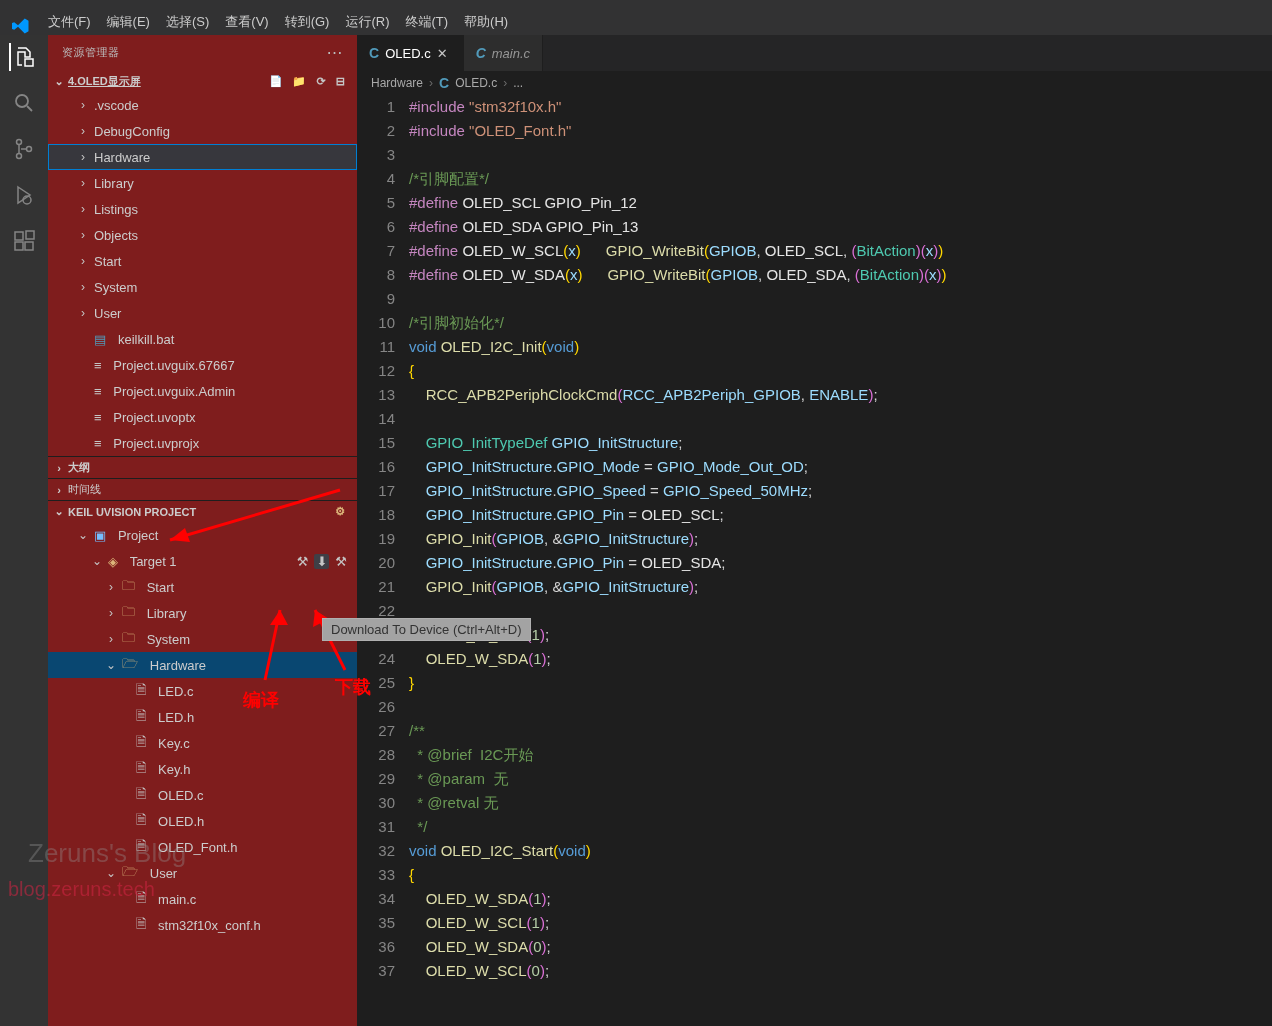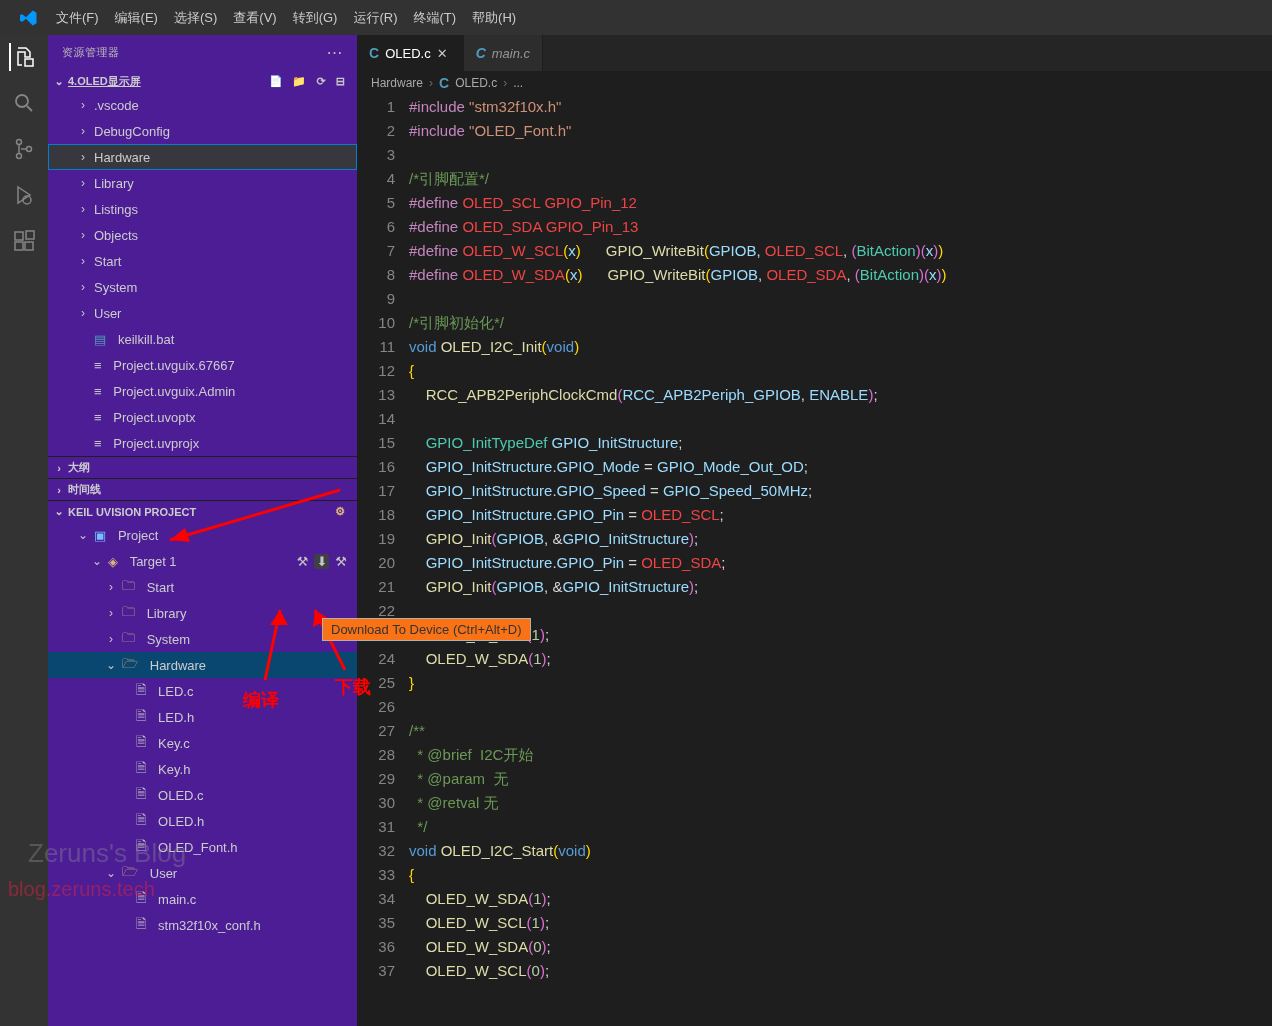--- a/index.html
+++ b/index.html
@@ -1,34 +1,34 @@
 <!DOCTYPE html>
 <html><head>
 <meta charset="utf-8">
 <style>
 * { margin: 0; padding: 0; box-sizing: border-box; font-family: "Segoe UI", -apple-system, sans-serif; }
 body { background: #1e1e1e; color: #cccccc; width: 1272px; height: 1026px; overflow: hidden; position: relative; font-size: 13px; }
 
 
-.titlebar { height: 35px; background: #323233; display: flex; align-items: center; padding: 0 20px; }
+.titlebar { height: 35px; background: #323233; display: flex; align-items: flex-end; padding: 0 12px; }
 .titlebar .logo { width: 18px; height: 18px; margin-right: 10px; }
 .menu-items { display: flex; gap: 0; }
 .menu-item { padding: 4px 8px; cursor: pointer; }
 .title-center { flex: 1; text-align: right; padding-right: 8px; color: #ccc; white-space: nowrap; overflow: hidden; }
 
 
 .main { display: flex; height: calc(100% - 35px); }
 
 
 .activity-bar { width: 48px; background: #333333; display: flex; flex-direction: column; align-items: center; padding-top: 8px; gap: 18px; }
 .activity-icon { width: 28px; height: 28px; color: #858585; cursor: pointer; display: flex; align-items: center; justify-content: center; }
 .activity-icon.active { color: #fff; border-left: 2px solid #fff; margin-left: -2px; padding-left: 2px; }
 
 
-.sidebar { width: 309px; background: #4c1d95; display: flex; flex-direction: column; overflow: hidden; }
+.sidebar { width: 309px; background: #7f1d1d; display: flex; flex-direction: column; overflow: hidden; }
 .sidebar-header { height: 35px; display: flex; align-items: center; justify-content: space-between; padding: 0 14px; font-size: 11px; color: #bbbbbb; letter-spacing: 0.5px; }
 .sidebar-header .dots { font-size: 16px; cursor: pointer; }
 
 .section-header { height: 22px; display: flex; align-items: center; padding: 0 4px; font-size: 11px; font-weight: 700; color: #ccc; cursor: pointer; gap: 2px; }
 .section-header .chev { width: 14px; display: inline-block; text-align: center; }
 .section-actions { margin-left: auto; display: flex; gap: 10px; padding-right: 8px; color: #c5c5c5; }
 
 .tree { flex: 0 0 auto; overflow: auto; }
 .tree-row { height: 26px; display: flex; align-items: center; padding-left: 14px; cursor: pointer; font-size: 13px; gap: 4px; position: relative; }
 .tree-row.selected { background: #094771; }
@@ -61,29 +61,29 @@
 .breadcrumbs .sep { color: #6a6a6a; }
 
 .code-area { flex: 1; display: flex; overflow: hidden; font-family: Consolas, "Courier New", monospace; font-size: 15px; line-height: 24px; }
 .gutter { width: 52px; text-align: right; color: #858585; padding-right: 14px; user-select: none; }
 .code { flex: 1; white-space: pre; color: #d4d4d4; }
 .code .dir { color: #c586c0; }
 .code .str { color: #ce9178; }
 .code .cmt { color: #6a9955; }
 .code .kw { color: #569cd6; }
 .code .fn { color: #dcdcaa; }
-.code .mac { color: #ef4444; }
+.code .mac { color: #e5e5e5; }
 .code .ty { color: #4ec9b0; }
 .code .var { color: #9cdcfe; }
 .code .num { color: #b5cea8; }
 .code .par { color: #ffd700; }
 .code .par2 { color: #da70d6; }
 
 
-.tooltip { position: absolute; left: 322px; top: 618px; background: #f97316; color: #333; padding: 3px 8px; font-size: 13px; border: 1px solid #b0b0b0; z-index: 100; }
+.tooltip { position: absolute; left: 322px; top: 618px; background: #a3a3a3; color: #333; padding: 3px 8px; font-size: 13px; border: 1px solid #b0b0b0; z-index: 100; }
 
 
 .anno { position: absolute; color: #ff0000; font-weight: 700; font-size: 18px; pointer-events: none; z-index: 50; }
 .arrow-svg { position: absolute; pointer-events: none; z-index: 49; }
 
 
 .watermark1 { position: absolute; left: 28px; top: 838px; color: rgba(153,153,153,0.35); font-size: 26px; font-weight: 300; pointer-events: none; z-index: 5; }
 .watermark2 { position: absolute; left: 8px; top: 878px; color: rgba(210,36,67,0.55); font-size: 20px; font-weight: 400; pointer-events: none; z-index: 5; }
 </style>
 </head>
@@ -203,21 +203,21 @@
       <div class="tree-row indent-1"><span class="chevron"></span><span class="file-ico">≡</span>&nbsp;<span>Project.uvoptx</span></div>
       <div class="tree-row indent-1"><span class="chevron"></span><span class="file-ico">≡</span>&nbsp;<span>Project.uvprojx</span></div>
     </div>
 
     <div class="section-header collapsible">
         <span class="chev">›</span>
         <span style="font-weight:700;">大纲</span>
       </div>
     <div class="section-header collapsible">
         <span class="chev">›</span>
-        <span style="font-weight:700;">时间线</span>
+        <span style="font-weight:400;">时间线</span>
       </div>
     <div class="section-header collapsible">
         <span class="chev">⌄</span>
         <span style="font-weight:700;">KEIL UVISION PROJECT</span>
       <div class="section-actions">
           <span style="color:#dcb67a">⚙</span>
         </div>
     </div>
 
     <div class="tree" style="flex:1;">

